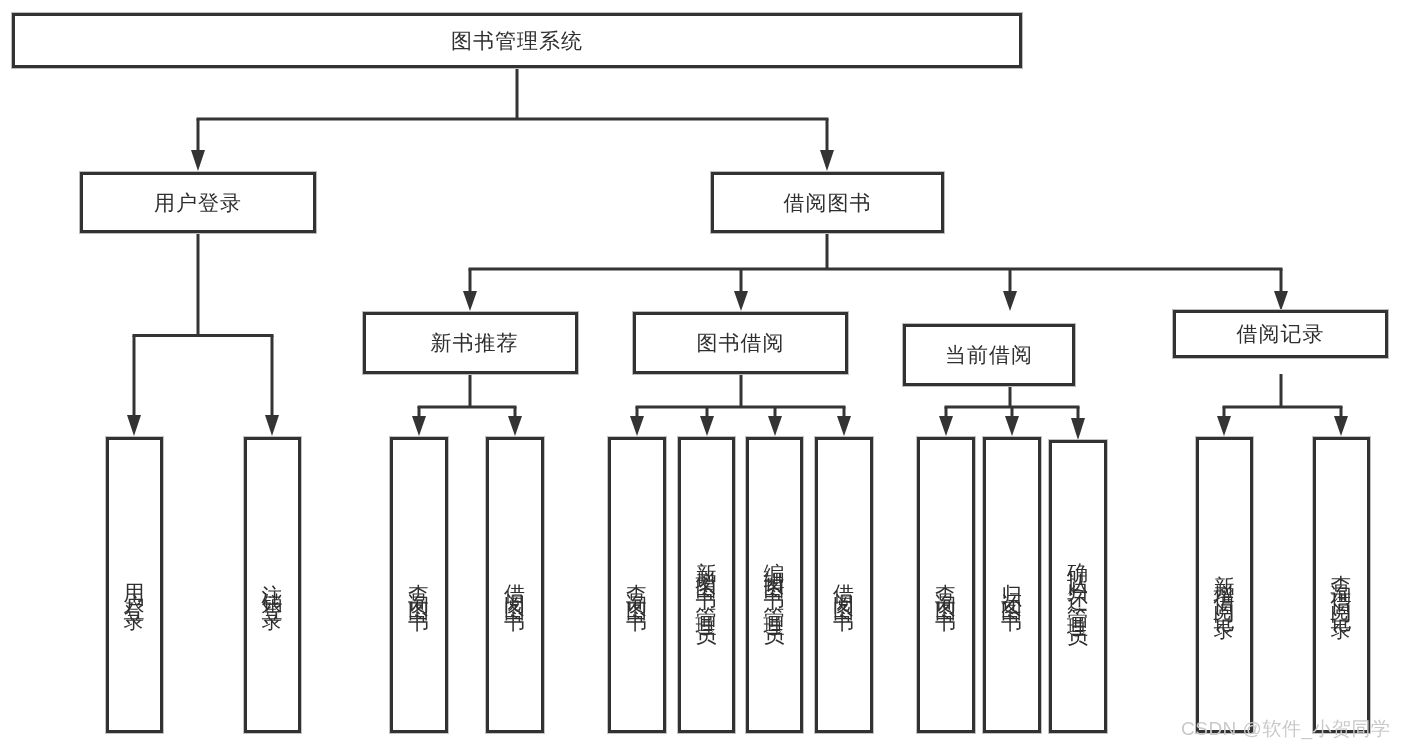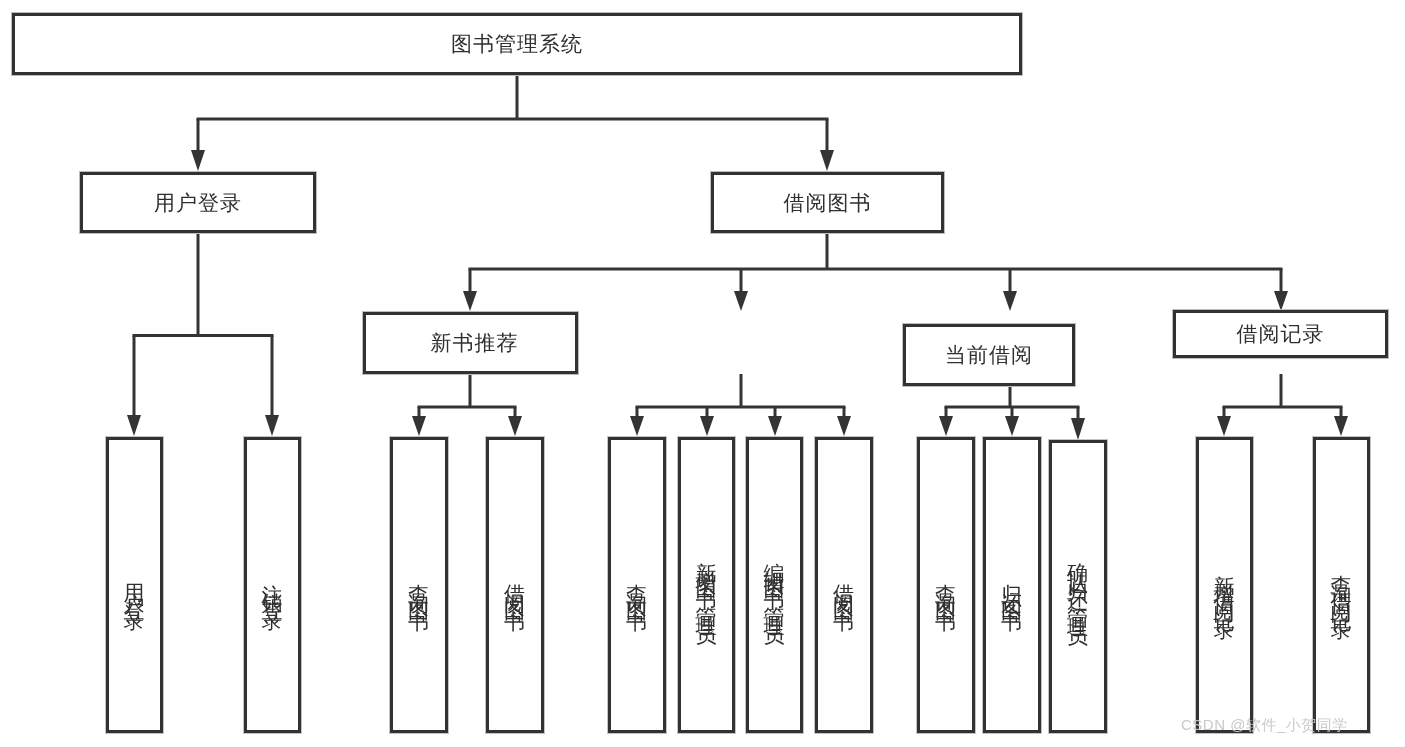--- a/index.html
+++ b/index.html
@@ -52,21 +52,21 @@
     font-size: 21px;
     line-height: 1;
     letter-spacing: 9px;
     color: #2f2f2f;
     white-space: nowrap;
   }
   .watermark {
     position: absolute;
     left: 1181px;
     top: 716px;
-    font-size: 15px;
+    font-size: 19px;
     color: #c9c9c9;
     letter-spacing: 0.5px;
     z-index: 5;
     white-space: nowrap;
   }
 </style>
 </head>
 <body>
 
 <div class="stage">
@@ -140,26 +140,27 @@
     <g>
       <line x1="1281" y1="374" x2="1281" y2="408"></line>
       <line x1="1222.5" y1="407" x2="1342.5" y2="407"></line>
       <line x1="1224" y1="407" x2="1224" y2="418"></line>
       <polygon points="1217,416 1231,416 1224,436"></polygon>
       <line x1="1341" y1="407" x2="1341" y2="418"></line>
       <polygon points="1334,416 1348,416 1341,436"></polygon>
     </g>
   </svg>
 
-  <div class="hbox" style="left:12px; top:13px; width:1010px; height:62px;">图书管理系统</div>
+  <div class="hbox" style="left:12px; top:13px; width:1010px; height:55px;">图书管理系统</div>
 
   <div class="hbox" style="left:80px; top:172px; width:236px; height:61px;">用户登录</div>
   <div class="hbox" style="left:711px; top:172px; width:233px; height:61px;">借阅图书</div>
 
   <div class="hbox" style="left:363px; top:312px; width:215px; height:62px;padding-left:8px;">新书推荐</div>
+  <div class="hbox" style="left:633px; top:312px; width:215px; height:62px;">图书借阅</div>
   <div class="hbox" style="left:903px; top:324px; width:172px; height:62px;">当前借阅</div>
   <div class="hbox" style="left:1173px; top:310px; width:215px; height:48px;">借阅记录</div>
 
   <div class="vbox" style="left:106px; width:57px;">
     <span class="vtext">用户登录</span>
   </div>
   <div class="vbox" style="left:244px; width:57px;">
     <span class="vtext">注销登录</span>
   </div>
 

